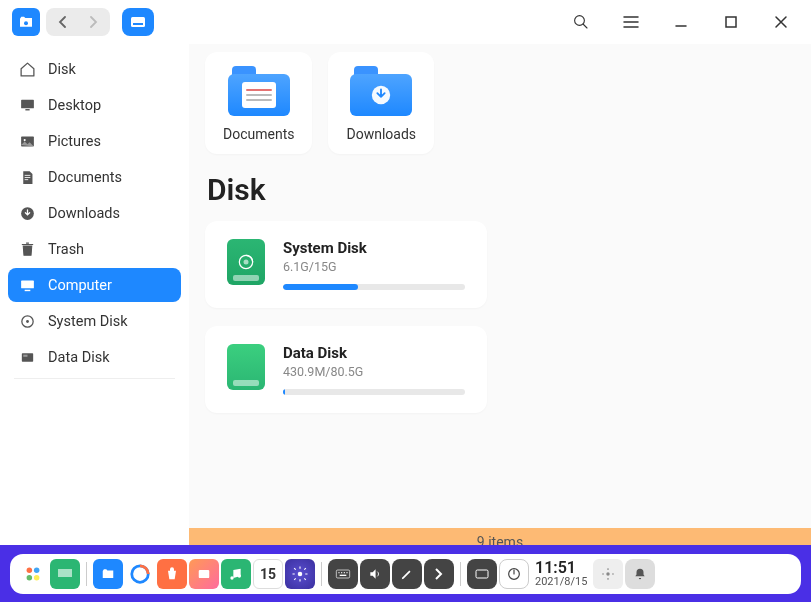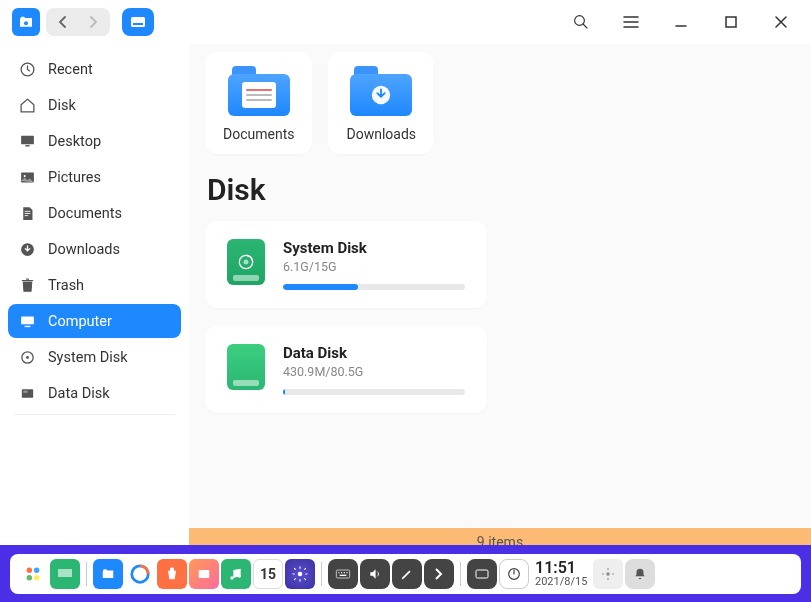--- a/index.html
+++ b/index.html
@@ -38,21 +38,21 @@
 .disk-icon.green { background: linear-gradient(180deg,#2bb673,#1fa565); }
 .disk-icon.green2 { background: linear-gradient(180deg,#3bcf7f,#2bb673); }
 .disk-icon .slot{position:absolute;bottom:4px;left:6px;right:6px;height:6px;background:rgba(255,255,255,0.5);border-radius:2px;}
 .disk-info { flex: 1; }
 .disk-name { font-weight: 700; font-size: 15px; color: #222; }
 .disk-usage { font-size: 12.5px; color: #888; margin-top: 2px; }
 .disk-bar { height: 6px; background: #e8e8e8; border-radius: 3px; margin-top: 10px; overflow: hidden; }
 .disk-fill { height: 100%; background: #1e88ff; border-radius: 3px; }
 .status-bar { position: absolute; bottom: 0; left: 0; right: 0; text-align: center; font-size: 14px; color: #555; padding: 6px 0; background: #fdba74; }
 .taskbar { position: absolute; left: 0; right: 0; bottom: 0; height: 57px; background: #4a2fe6; display: flex; align-items: center; padding: 0 10px; }
-.dock { background: #fff; border-radius: 8px; height: 40px; flex: 1; display: flex; align-items: center; padding: 0 8px; gap: 2px; }
+.dock { background: #fff; border-radius: 13px; height: 40px; flex: 1; display: flex; align-items: center; padding: 0 8px; gap: 2px; }
 .dock-icon { width: 30px; height: 30px; border-radius: 6px; display: flex; align-items: center; justify-content: center; font-size: 14px; cursor: pointer; flex-shrink:0;}
 .dock-sep { width: 1px; height: 24px; background: #ccc; margin: 0 4px; }
 .tray-icon { width: 30px; height: 30px; border-radius: 8px; background: #444; color: #fff; display: flex; align-items: center; justify-content: center; cursor: pointer; flex-shrink:0;}
 .clock { text-align: left; line-height: 1.1; padding: 0 4px; flex-shrink:0;}
 .clock-time { font-size: 16px; font-weight: 600; color: #222; }
 .clock-date { font-size: 11px; color: #555; }
 .tb-win-icon{width:14px;height:14px;}
 svg { display: block; }
 </style>
 </head>
@@ -114,29 +114,20 @@
           </svg>
       </div>
     </div>
   </div>
 
   <div class="body">
     <div class="sidebar">
       <div class="sb-item">
         <span class="sb-icon">
             <svg width="17" height="17" viewBox="0 0 24 24" fill="none">
-              <circle cx="12" cy="12" r="9" stroke="#555" stroke-width="1.8"></circle>
-              <path d="M12 7v5l3 2" stroke="#555" stroke-width="1.8" stroke-linecap="round"></path>
-            </svg>
-          </span>
-        <span>Recent</span>
-      </div>
-      <div class="sb-item">
-        <span class="sb-icon">
-            <svg width="17" height="17" viewBox="0 0 24 24" fill="none">
               <path d="M3 11l9-8 9 8v10H3V11z" stroke="#555" stroke-width="1.8" stroke-linejoin="round"></path>
             </svg>
           </span>
         <span>Disk</span>
       </div>
       <div class="sb-item">
         <span class="sb-icon">
             <svg width="17" height="17" viewBox="0 0 24 24" fill="#555">
               <rect x="3" y="4" width="18" height="12" rx="1"></rect>
               <rect x="9" y="17" width="6" height="2"></rect>

